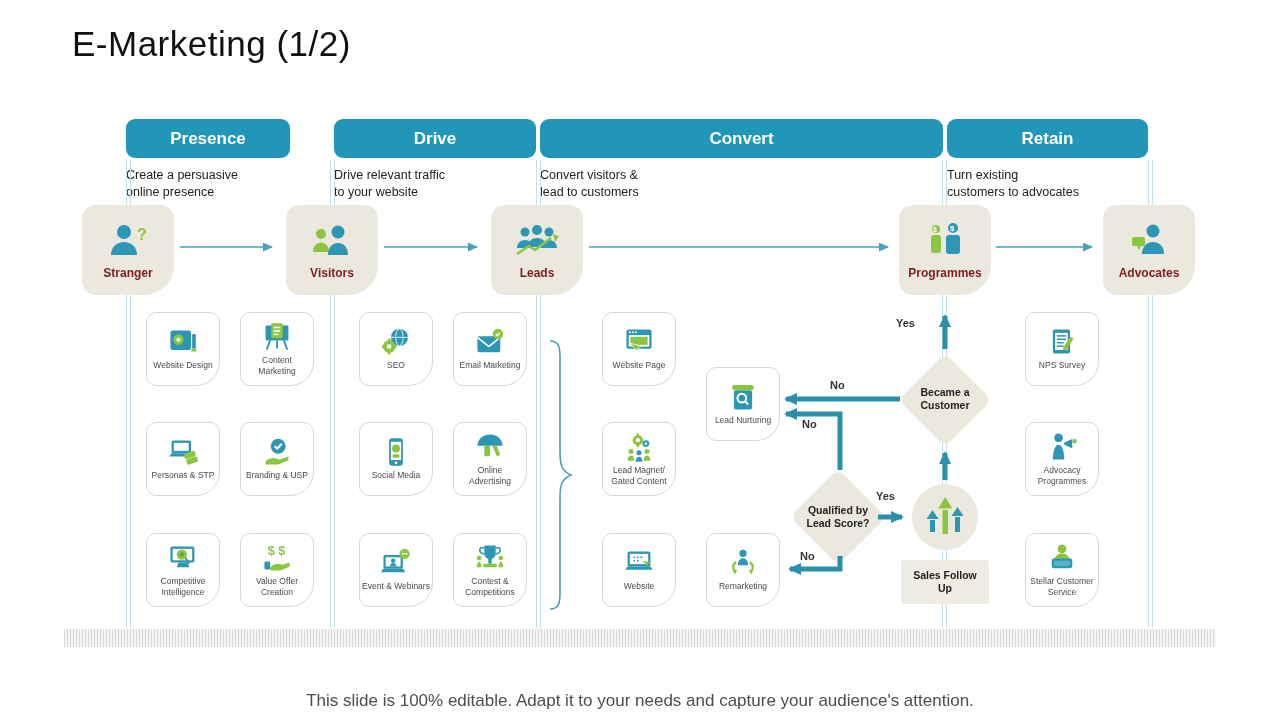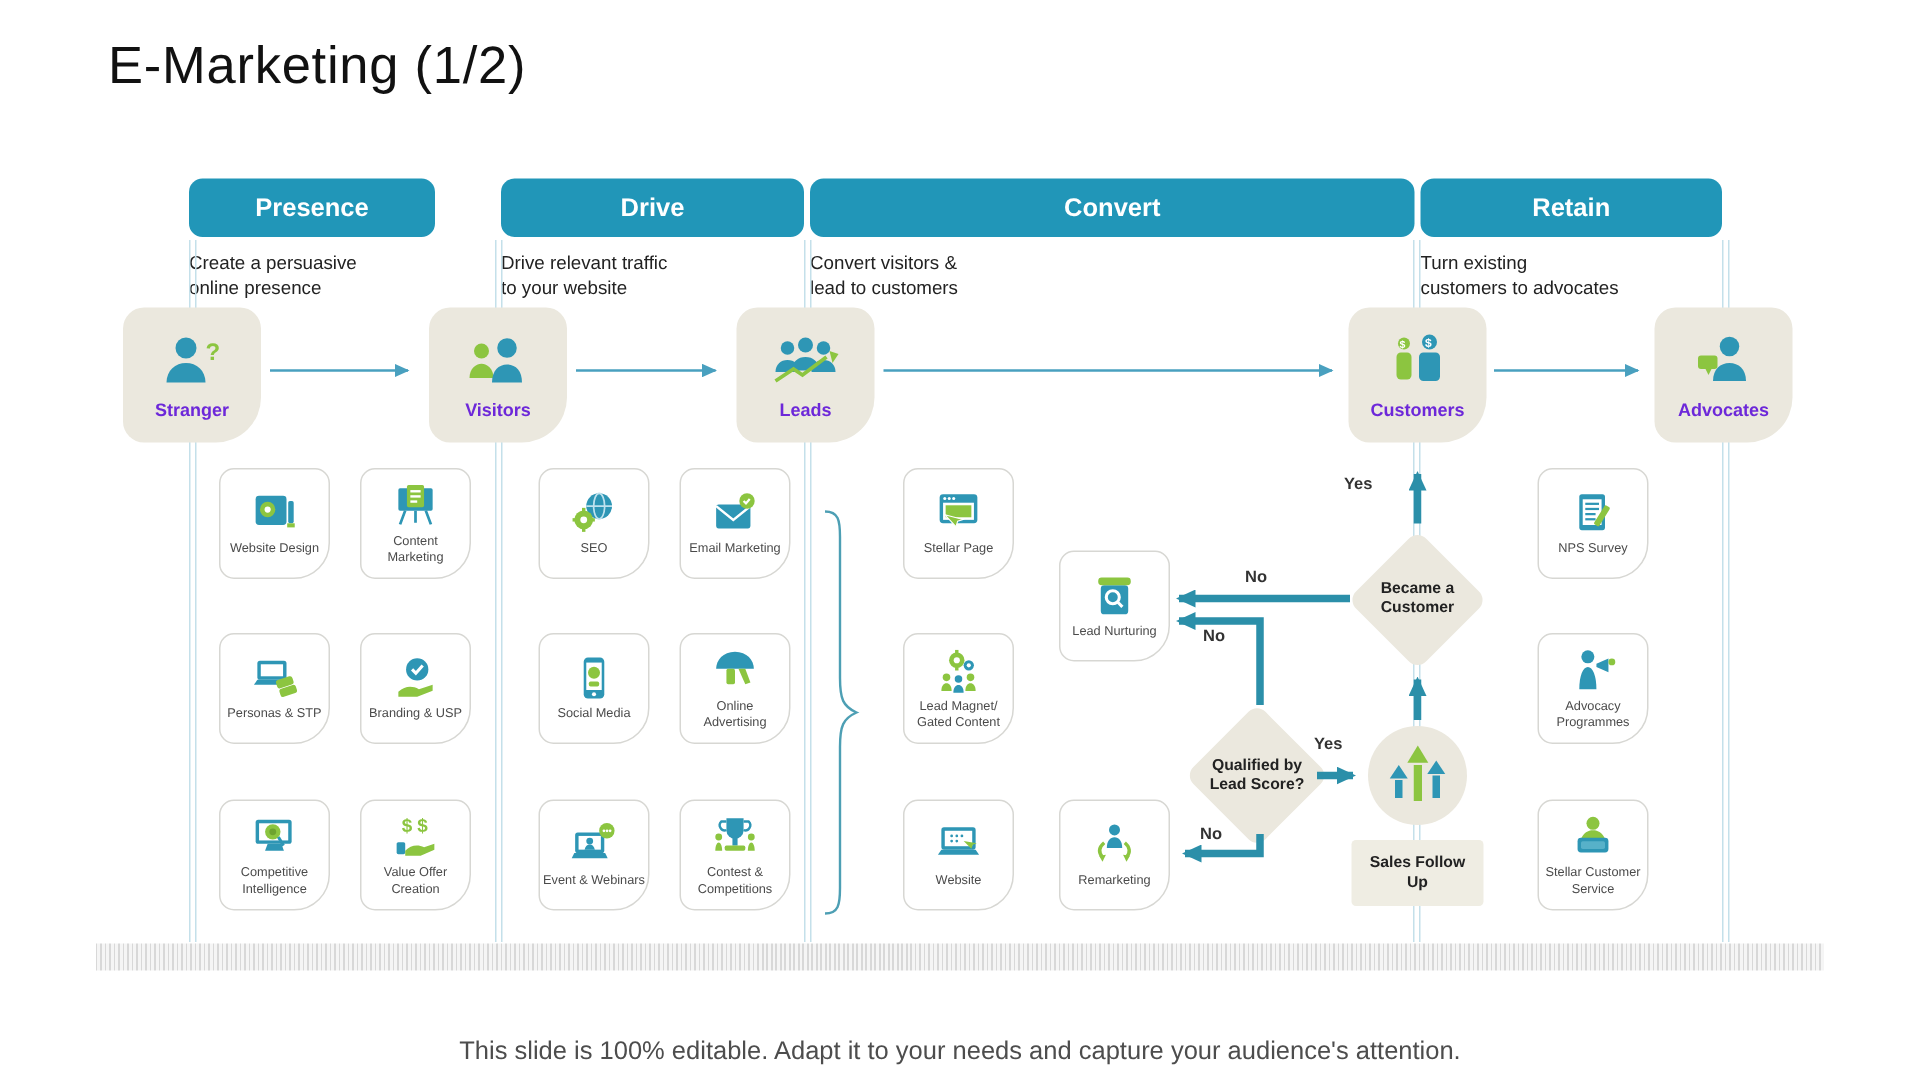--- a/index.html
+++ b/index.html
@@ -10,21 +10,21 @@
 
   .stagebar{position:absolute;top:119px;height:39px;background:#2196B8;border-radius:9px;
     color:#fff;font-size:17px;font-weight:bold;display:flex;align-items:center;justify-content:center;}
   .stagedesc{position:absolute;top:167px;font-size:12.5px;color:#222;line-height:1.35;}
   .pre{white-space:pre-line;}
 
   .sep{position:absolute;top:160px;height:468px;width:3px;border-left:1px solid #c4e0ea;border-right:1px solid #c4e0ea;}
 
   .persona{position:absolute;width:92px;height:90px;background:#EBE8DE;border-radius:14px 14px 30px 14px;
     display:flex;flex-direction:column;align-items:center;justify-content:center;z-index:2;}
-  .plabel{font-size:12px;font-weight:bold;color:#6d28d9;margin-top:5px;}
+  .plabel{font-size:12px;font-weight:bold;color:#7f1d1d;margin-top:5px;}
   .picon{width:48px;height:40px;}
 
   .tbox{position:absolute;width:72px;height:72px;background:#fff;border:1px solid #d7d7d3;
     border-radius:10px 10px 24px 10px;display:flex;flex-direction:column;align-items:center;justify-content:center;z-index:2;}
   .bicon{width:32px;height:30px;flex:0 0 auto;}
   .tlabel{font-size:8.5px;color:#4a4a4a;text-align:center;line-height:1.2;margin-top:3px;padding:0 2px;}
 
   .diamond{position:absolute;background:#EBE8DE;border-radius:8px;transform:rotate(45deg);z-index:2;}
   .dlabel{position:absolute;z-index:3;font-size:10.5px;font-weight:bold;color:#222;text-align:center;line-height:1.25;}
   .circlenode{position:absolute;left:912px;top:484px;width:66px;height:66px;border-radius:50%;background:#EBE8DE;z-index:2;}
@@ -101,21 +101,21 @@
 
   <div class="persona" style="left:899px;top:205px">
     <svg class="picon" viewBox="0 0 48 40">
       <circle cx="15" cy="8" r="4" fill="#8CC540"></circle>
       <text x="12" y="11" fill="#fff" font-size="7" font-weight="bold">$</text>
       <rect x="10" y="14" width="10" height="18" rx="3" fill="#8CC540"></rect>
       <circle cx="32" cy="7" r="5" fill="#2E96B5"></circle>
       <text x="29" y="10" fill="#fff" font-size="8" font-weight="bold">$</text>
       <rect x="25" y="14" width="14" height="19" rx="3" fill="#2E96B5"></rect>
     </svg>
-    <div class="plabel">Customers</div>
+    <div class="plabel">Programmes</div>
   </div>
 
   <div class="persona" style="left:1103px;top:205px">
     <svg class="picon" viewBox="0 0 48 40">
       <circle cx="28" cy="10" r="6.5" fill="#2E96B5"></circle>
       <path d="M17 33c0-8 5-12 11-12s11 4 11 12z" fill="#2E96B5"></path>
       <rect x="7" y="16" width="13" height="9" rx="2" fill="#8CC540"></rect>
       <path d="M12 25l2 4 2-4z" fill="#8CC540"></path>
     </svg>
     <div class="plabel">Advocates</div>
@@ -264,21 +264,21 @@
   <div class="tbox" style="left:602px;top:312px">
     <svg class="bicon" viewBox="0 0 28 26">
       <rect x="3" y="2" width="22" height="17" rx="2" fill="#2E96B5"></rect>
       <circle cx="6" cy="4.5" r=".9" fill="#fff"></circle>
         <circle cx="8.6" cy="4.5" r=".9" fill="#fff"></circle>
         <circle cx="11.2" cy="4.5" r=".9" fill="#fff"></circle>
       <rect x="5" y="7" width="18" height="10" fill="#fff"></rect>
       <rect x="6.5" y="8.5" width="15" height="7" fill="#8CC540"></rect>
       <path d="M6 14l6.5 7 1-3.2 3.2-1z" fill="#8CC540" stroke="#fff" stroke-width=".6"></path>
     </svg>
-    <div class="tlabel">Stellar Page</div>
+    <div class="tlabel">Website Page</div>
   </div>
 
   <div class="tbox" style="left:602px;top:422px">
     <svg class="bicon" viewBox="0 0 28 26">
       <circle cx="13" cy="7" r="4.5" fill="#8CC540"></circle>
         <circle cx="13" cy="7" r="1.8" fill="#fff"></circle>
       <rect x="12" y="1" width="2" height="2" fill="#8CC540"></rect>
         <rect x="12" y="11" width="2" height="2" fill="#8CC540"></rect>
       <circle cx="20" cy="10" r="3" fill="#2E96B5"></circle>
         <circle cx="20" cy="10" r="1.2" fill="#fff"></circle>

